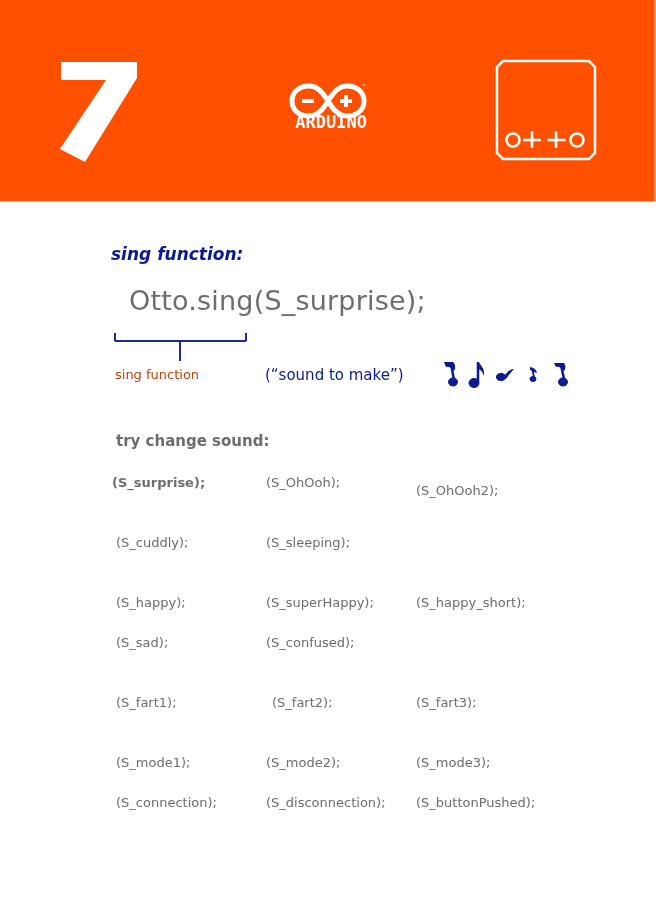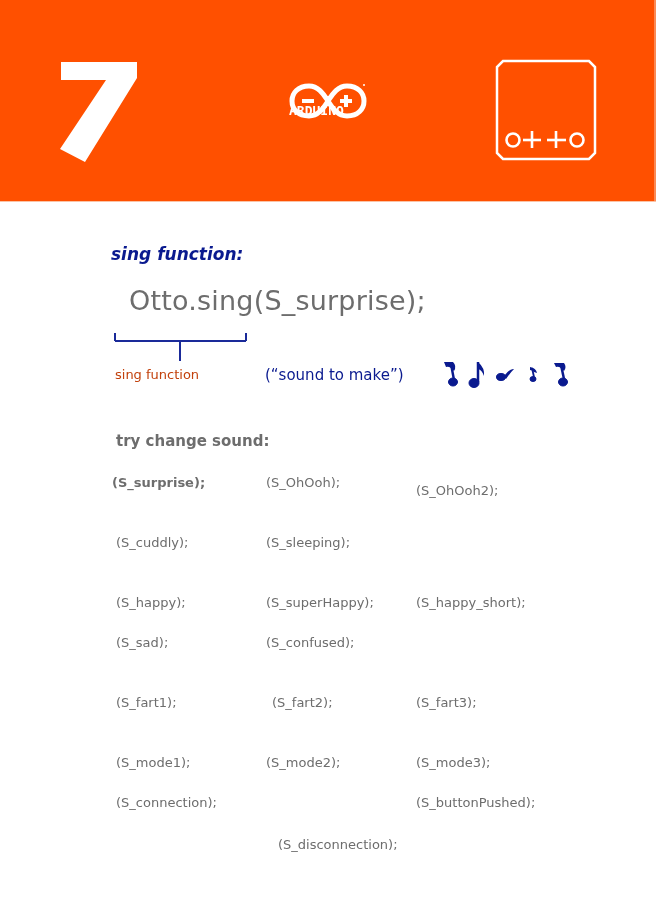--- a/index.html
+++ b/index.html
@@ -38,27 +38,27 @@
     left: 56px; top: 58px;
     width: 86px; height: 108px;
   }
   .arduino-logo {
     position: absolute;
     left: 289px; top: 82px;
     width: 78px; height: 55px;
   }
   .arduino-text {
     position: absolute;
-    left: 289px; top: 103px;
+    left: 289px; top: 114px;
     width: 78px;
-    text-align: left;
+    text-align: right;
     color: #ffffff;
     font-family: "DejaVu Sans Mono", "Liberation Mono", monospace;
     font-weight: bold;
-    font-size: 13px;
+    font-size: 17px;
     letter-spacing: 0px;
     line-height: 16px;
   }
   .otto-logo {
     position: absolute;
     left: 495px; top: 59px;
     width: 102px; height: 102px;
   }
   .section-title {
     position: absolute;
@@ -210,14 +210,14 @@
 
 <div class="sound" style="left:116px; top:694px;">(S_fart1);</div>
 <div class="sound" style="left:266px; top:694px;margin-left:6px;">(S_fart2);</div>
 <div class="sound" style="left:416px; top:694px;">(S_fart3);</div>
 
 <div class="sound" style="left:116px; top:754px;text-align:right;">(S_mode1);</div>
 <div class="sound" style="left:266px; top:754px;">(S_mode2);</div>
 <div class="sound" style="left:416px; top:754px;">(S_mode3);</div>
 
 <div class="sound" style="left:116px; top:794px;">(S_connection);</div>
-<div class="sound" style="left:266px; top:836px;margin-left:12px;">(S_disconnection);</div>
+<div class="sound" style="left:266px; top:794px;">(S_disconnection);</div>
 <div class="sound" style="left:416px; top:794px;">(S_buttonPushed);</div>
 
 </body></html>

